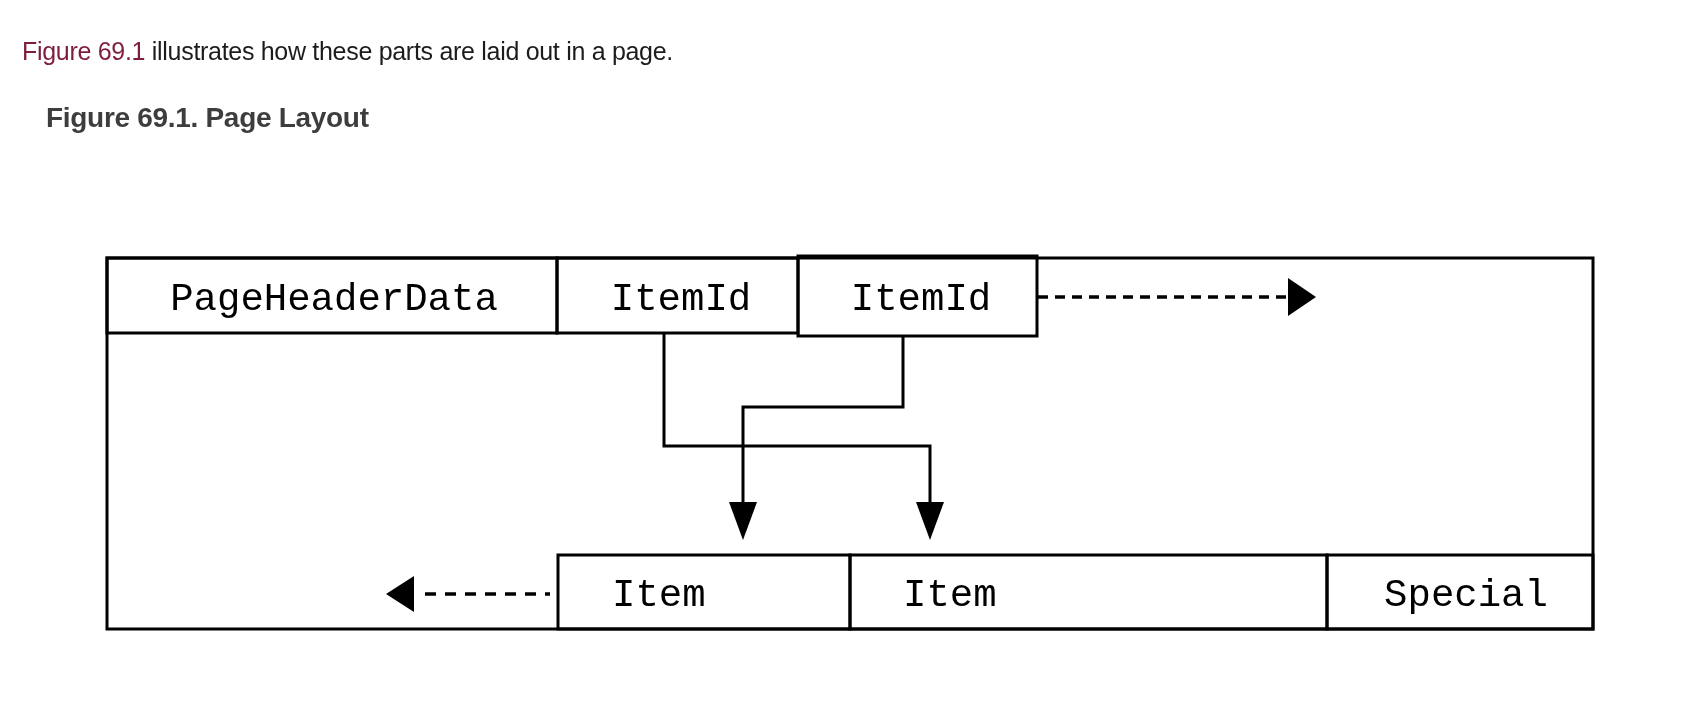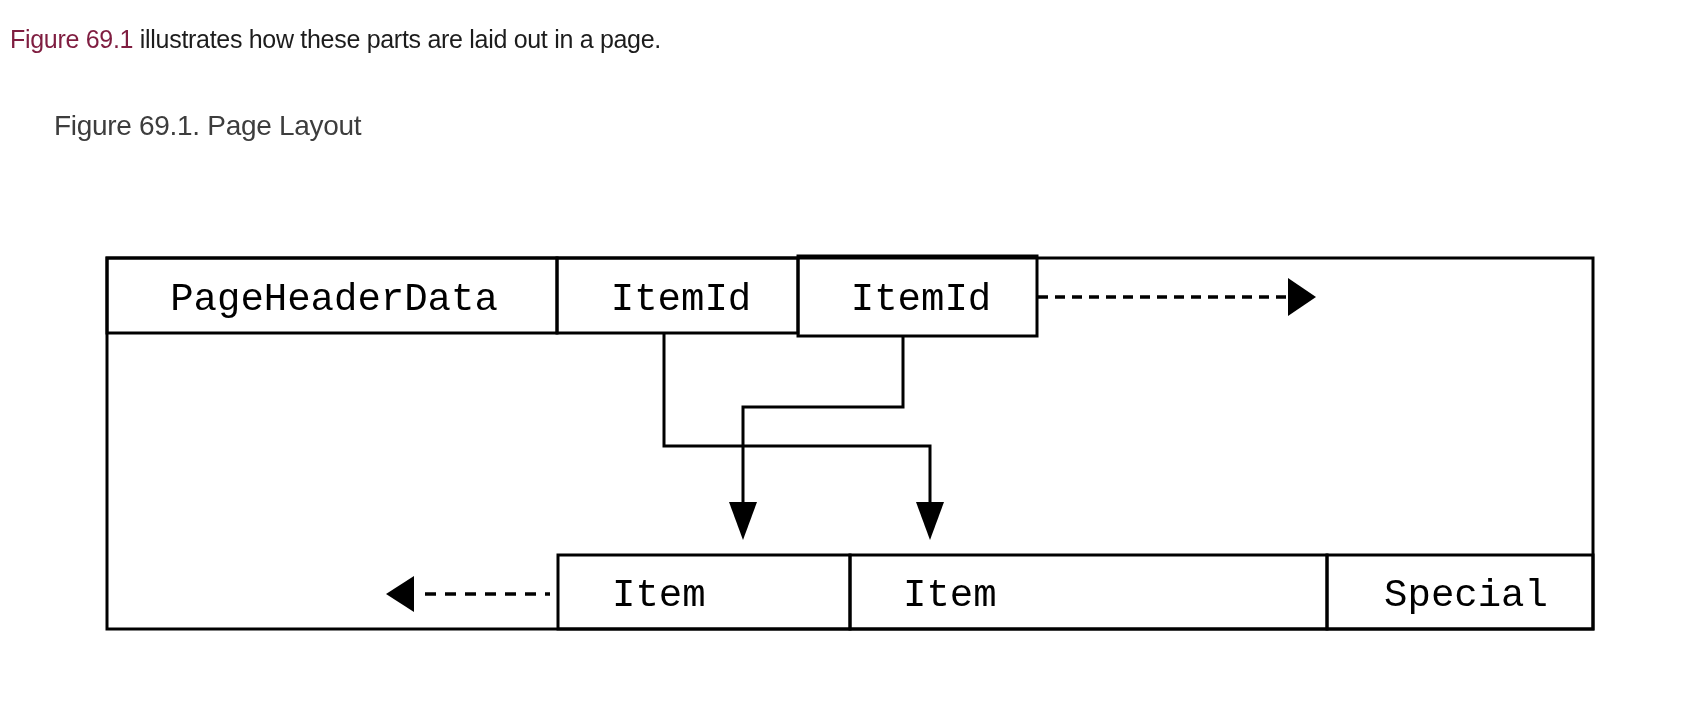--- a/index.html
+++ b/index.html
@@ -2,31 +2,31 @@
 <html><head>
 <meta charset="utf-8">
 <style>
   html, body { margin: 0; padding: 0; background: #ffffff; }
   body {
     width: 1698px; height: 726px;
     position: relative; overflow: hidden;
     font-family: "Liberation Sans", sans-serif;
   }
   .intro {
-    position: absolute; left: 10px; top: 25px; margin: 0;
+    position: absolute; left: 10px; top: 25px; margin: 12px;
     font-size: 25px; letter-spacing: -0.3px;
     color: #1c1c1c; white-space: nowrap;
   }
   .intro a.fig-link {
     color: #7f1d40; text-decoration: none; font-weight: normal;
     cursor: pointer;
   }
   .figure-caption {
-    position: absolute; left: 38px; top: 94px; margin: 16px;
-    font-size: 28px; font-weight: normal; letter-spacing: -0.3px;
+    position: absolute; left: 38px; top: 94px; margin: 8px;
+    font-size: 28px; font-weight: bold; letter-spacing: -0.3px;
     color: #3d3d3d; white-space: nowrap;
   }
   svg.diagram { position: absolute; left: 0; top: 0; }
   svg.diagram text {
     font-family: "Liberation Mono", "DejaVu Sans Mono", monospace;
     font-size: 39px; fill: #000000;
   }
 </style>
 </head>
 <body>

